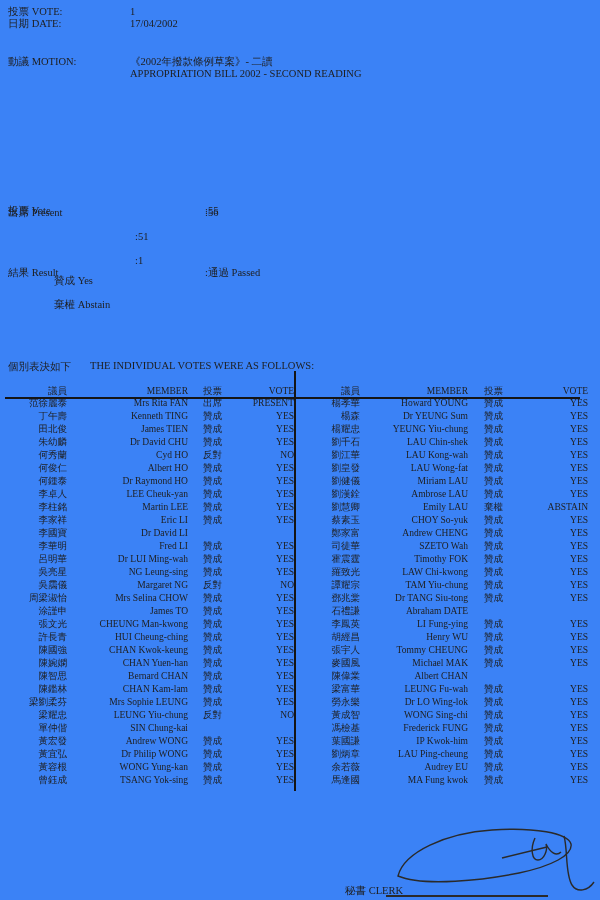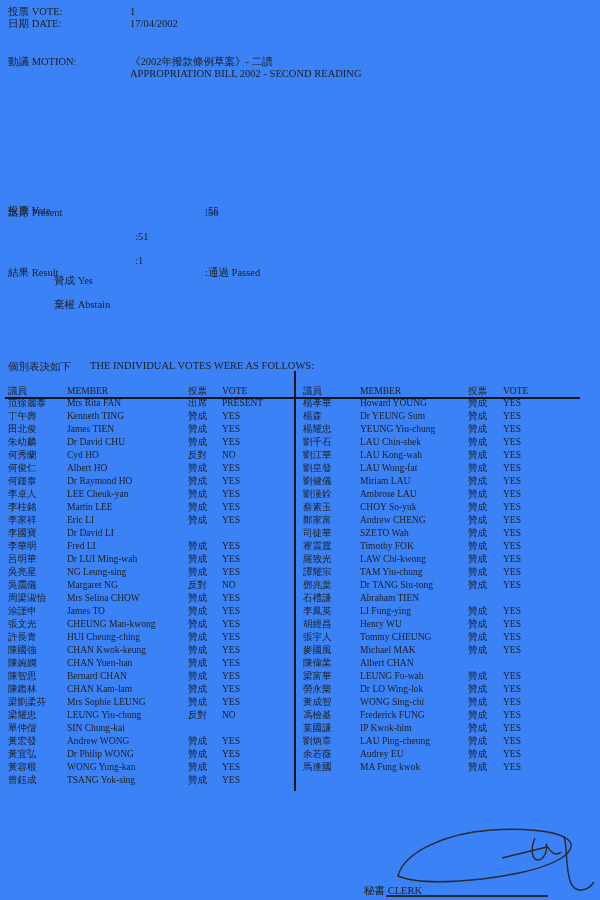--- a/index.html
+++ b/index.html
@@ -16,33 +16,33 @@
   .val2 { position:absolute; left:200px; white-space:nowrap; }
   .sum-lab-main { position:absolute; left:8px; white-space:nowrap; }
   .sum-lab-ind  { position:absolute; left:54px; white-space:nowrap;margin-top:44px; }
   .sum-val-far  { position:absolute; left:205px; white-space:nowrap; }
   .sum-val-mid  { position:absolute; left:135px; white-space:nowrap; }
 
   .heading { position:absolute; top:360px; left:0; width:100%; font-size:10.5px; }
   .heading .cn { position:absolute; left:8px; white-space:nowrap; }
   .heading .en { position:absolute; left:90px; white-space:nowrap; }
 
-  .tbl { position:absolute; top:386px; font-size:9.5px; }
+  .tbl { position:absolute; top:386px; font-size:9.5px;text-align:right; }
   .tbl-left  { left:8px;   width:286px; }
   .tbl-right { left:303px; width:285px; }
   .vrow {
     display:grid; grid-template-columns:59px 121px 34px 1fr;
     height:13px; line-height:13px; white-space:nowrap; overflow:visible;
   }
   .tbl-right .vrow { grid-template-columns:57px 108px 35px 1fr; }
   .vhead { height:11px; line-height:11px; }
   .thick-line { position:absolute; left:5px; top:397px; width:575px; height:2px; background:#151515; }
   .col-divider { position:absolute; left:294px; top:371px; width:2px; height:420px; background:#151515; }
 
-  .clerk { position:absolute; left:364px; top:884px; font-size:10.5px; white-space:nowrap; }
+  .clerk { position:absolute; left:345px; top:884px; font-size:10.5px; white-space:nowrap; }
   .clerk-line { position:absolute; left:386px; top:895px; width:162px; height:2px; background:#2a2a2a; }
   .sig { position:absolute; left:384px; top:816px; }
 </style>
 </head>
 <body>
 
 <div class="page">
 
   <div class="row" style="top:6px">
     <span class="lab">投票 VOTE:</span>
@@ -326,20 +326,26 @@
         <span>贊成</span>
         <span>YES</span>
       </div>
       <div class="vrow">
         <span>劉漢銓</span>
         <span>Ambrose LAU</span>
         <span>贊成</span>
         <span>YES</span>
       </div>
       <div class="vrow">
+        <span>劉慧卿</span>
+        <span>Emily LAU</span>
+        <span>棄權</span>
+        <span>ABSTAIN</span>
+      </div>
+      <div class="vrow">
         <span>蔡素玉</span>
         <span>CHOY So-yuk</span>
         <span>贊成</span>
         <span>YES</span>
       </div>
       <div class="vrow">
         <span>鄭家富</span>
         <span>Andrew CHENG</span>
         <span>贊成</span>
         <span>YES</span>
@@ -369,21 +375,21 @@
         <span>YES</span>
       </div>
       <div class="vrow">
         <span>鄧兆棠</span>
         <span>Dr TANG Siu-tong</span>
         <span>贊成</span>
         <span>YES</span>
       </div>
       <div class="vrow">
         <span>石禮謙</span>
-        <span>Abraham TIEN</span>
+        <span>Abraham DATE</span>
         <span></span>
         <span></span>
       </div>
       <div class="vrow">
         <span>李鳳英</span>
         <span>LI Fung-ying</span>
         <span>贊成</span>
         <span>YES</span>
       </div>
       <div class="vrow">

